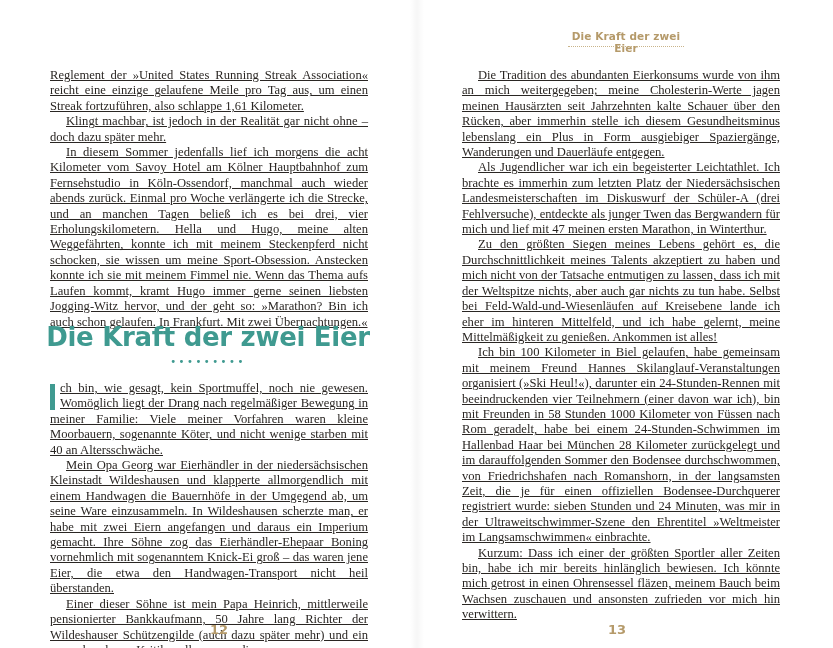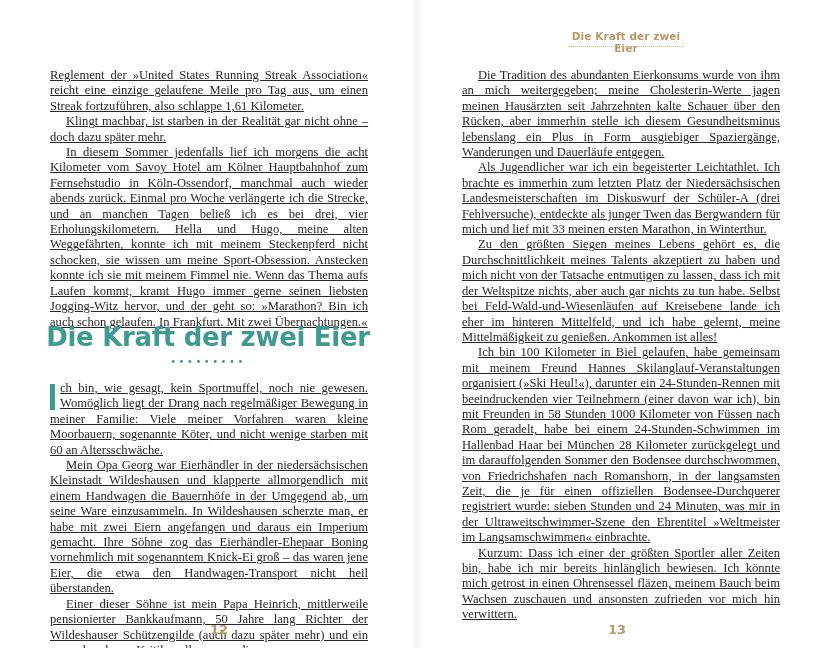--- a/index.html
+++ b/index.html
@@ -58,43 +58,43 @@
     .page-right .folio { left: 170px; }
   </style>
 </head>
 <body>
 
 <div class="gutter"></div>
 
 <div class="page page-left">
   <div class="text block1">
     <p class="noindent">Reglement der »United States Running Streak Association« reicht eine einzige gelaufene Meile pro Tag aus, um einen Streak fortzuführen, also schlappe 1,61 Kilometer.</p>
-    <p>Klingt machbar, ist starben in der Realität gar nicht ohne – doch dazu später mehr.</p>
+    <p>Klingt machbar, ist jedoch in der Realität gar nicht ohne – doch dazu später mehr.</p>
     <p>In diesem Sommer jedenfalls lief ich morgens die acht Kilometer vom Savoy Hotel am Kölner Hauptbahnhof zum Fernsehstudio in Köln-Ossendorf, manchmal auch wieder abends zurück. Einmal pro Woche verlängerte ich die Strecke, und an manchen Tagen beließ ich es bei drei, vier Erholungskilometern. Hella und Hugo, meine alten Weggefährten, konnte ich mit meinem Steckenpferd nicht schocken, sie wissen um meine Sport-Obsession. Anstecken konnte ich sie mit meinem Fimmel nie. Wenn das Thema aufs Laufen kommt, kramt Hugo immer gerne seinen liebsten Jogging-Witz hervor, und der geht so: »Marathon? Bin ich auch schon gelaufen. In Frankfurt. Mit zwei Übernachtungen.«</p>
   </div>
 
   <div class="heading">Die Kraft der zwei Eier</div>
   <div class="heading-dots">•••••••••</div>
 
   <div class="text block2">
-    <p class="noindent"><span class="dropcap"></span><span>ch bin, wie gesagt, kein Sportmuffel, noch nie gewesen. Womöglich liegt der Drang nach regelmäßiger Bewegung in meiner Familie: Viele meiner Vorfahren waren kleine Moorbauern, sogenannte Köter, und nicht wenige starben mit 60 an Altersschwäche.</span></p>
+    <p class="noindent"><span class="dropcap"></span><span>ch bin, wie gesagt, kein Sportmuffel, noch nie gewesen. Womöglich liegt der Drang nach regelmäßiger Bewegung in meiner Familie: Viele meiner Vorfahren waren kleine Moorbauern, sogenannte Köter, und nicht wenige starben mit 40 an Altersschwäche.</span></p>
     <p>Mein Opa Georg war Eierhändler in der niedersächsischen Kleinstadt Wildeshausen und klapperte allmorgendlich mit einem Handwagen die Bauernhöfe in der Umgegend ab, um seine Ware einzusammeln. In Wildeshausen scherzte man, er habe mit zwei Eiern angefangen und daraus ein Imperium gemacht. Ihre Söhne zog das Eierhändler-Ehepaar Boning vornehmlich mit sogenanntem Knick-Ei groß – das waren jene Eier, die etwa den Handwagen-Transport nicht heil überstanden.</p>
     <p>Einer dieser Söhne ist mein Papa Heinrich, mittlerweile pensionierter Bankkaufmann, 50 Jahre lang Richter der Wildeshauser Schützengilde (auch dazu später mehr) und ein unerschrockener Kritiker aller neumodi-</p>
   </div>
 
   <div class="folio">12</div>
 </div>
 
 <div class="page page-right">
   <div class="running-head">Die Kraft der zwei Eier</div>
   <div class="running-head-rule"></div>
 
   <div class="text block1">
     <p>Die Tradition des abundanten Eierkonsums wurde von ihm an mich weitergegeben; meine Cholesterin-Werte jagen meinen Hausärzten seit Jahrzehnten kalte Schauer über den Rücken, aber immerhin stelle ich diesem Gesundheitsminus lebenslang ein Plus in Form ausgiebiger Spaziergänge, Wanderungen und Dauerläufe entgegen.</p>
-    <p>Als Jugendlicher war ich ein begeisterter Leichtathlet. Ich brachte es immerhin zum letzten Platz der Niedersächsischen Landesmeisterschaften im Diskuswurf der Schüler-A (drei Fehlversuche), entdeckte als junger Twen das Bergwandern für mich und lief mit 33 meinen ersten Marathon, in Winterthur.</p>
+    <p>Als Jugendlicher war ich ein begeisterter Leichtathlet. Ich brachte es immerhin zum letzten Platz der Niedersächsischen Landesmeisterschaften im Diskuswurf der Schüler-A (drei Fehlversuche), entdeckte als junger Twen das Bergwandern für mich und lief mit 47 meinen ersten Marathon, in Winterthur.</p>
     <p>Zu den größten Siegen meines Lebens gehört es, die Durchschnittlichkeit meines Talents akzeptiert zu haben und mich nicht von der Tatsache entmutigen zu lassen, dass ich mit der Weltspitze nichts, aber auch gar nichts zu tun habe. Selbst bei Feld-Wald-und-Wiesenläufen auf Kreisebene lande ich eher im hinteren Mittelfeld, und ich habe gelernt, meine Mittelmäßigkeit zu genießen. Ankommen ist alles!</p>
     <p>Ich bin 100 Kilometer in Biel gelaufen, habe gemeinsam mit meinem Freund Hannes Skilanglauf-Veranstaltungen organisiert (»Ski Heul!«), darunter ein 24-Stunden-Rennen mit beeindruckenden vier Teilnehmern (einer davon war ich), bin mit Freunden in 58 Stunden 1000 Kilometer von Füssen nach Rom geradelt, habe bei einem 24-Stunden-Schwimmen im Hallenbad Haar bei München 28 Kilometer zurückgelegt und im darauffolgenden Sommer den Bodensee durchschwommen, von Friedrichshafen nach Romanshorn, in der langsamsten Zeit, die je für einen offiziellen Bodensee-Durchquerer registriert wurde: sieben Stunden und 24 Minuten, was mir in der Ultraweitschwimmer-Szene den Ehrentitel »Weltmeister im Langsamschwimmen« einbrachte.</p>
     <p>Kurzum: Dass ich einer der größten Sportler aller Zeiten bin, habe ich mir bereits hinlänglich bewiesen. Ich könnte mich getrost in einen Ohrensessel fläzen, meinem Bauch beim Wachsen zuschauen und ansonsten zufrieden vor mich hin verwittern.</p>
 
   </div>
 
   <div class="folio">13</div>
 </div>
 
 </body></html>

